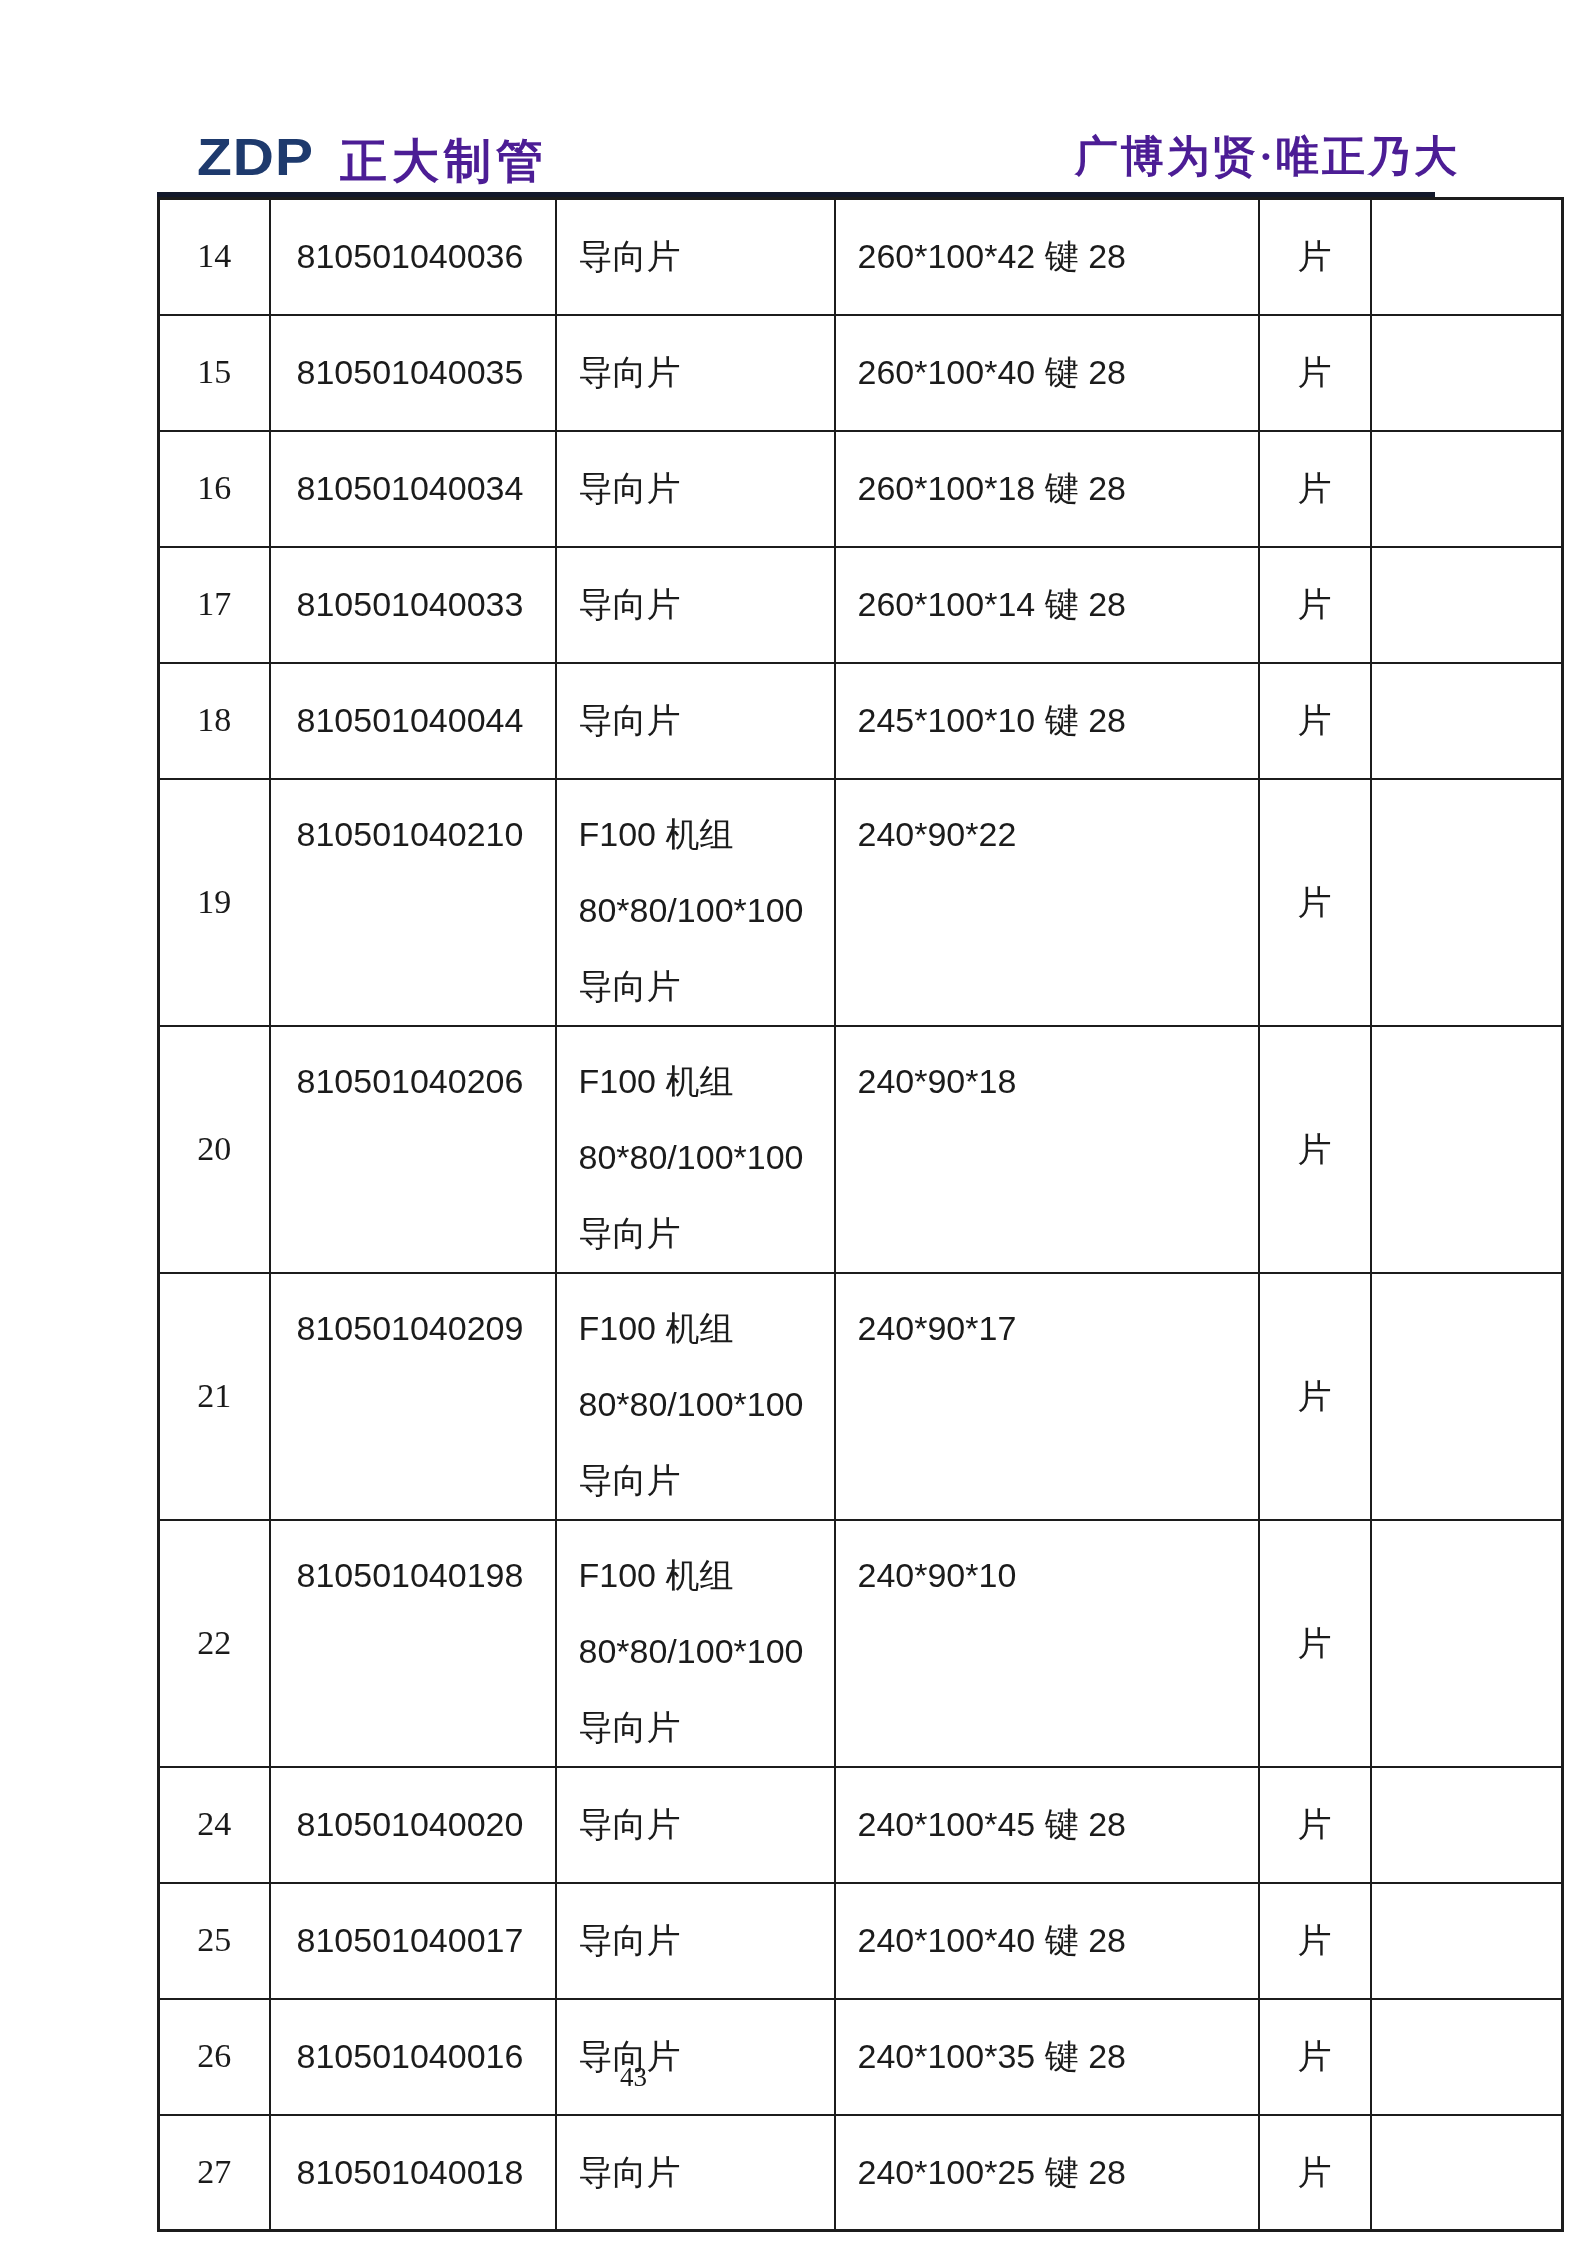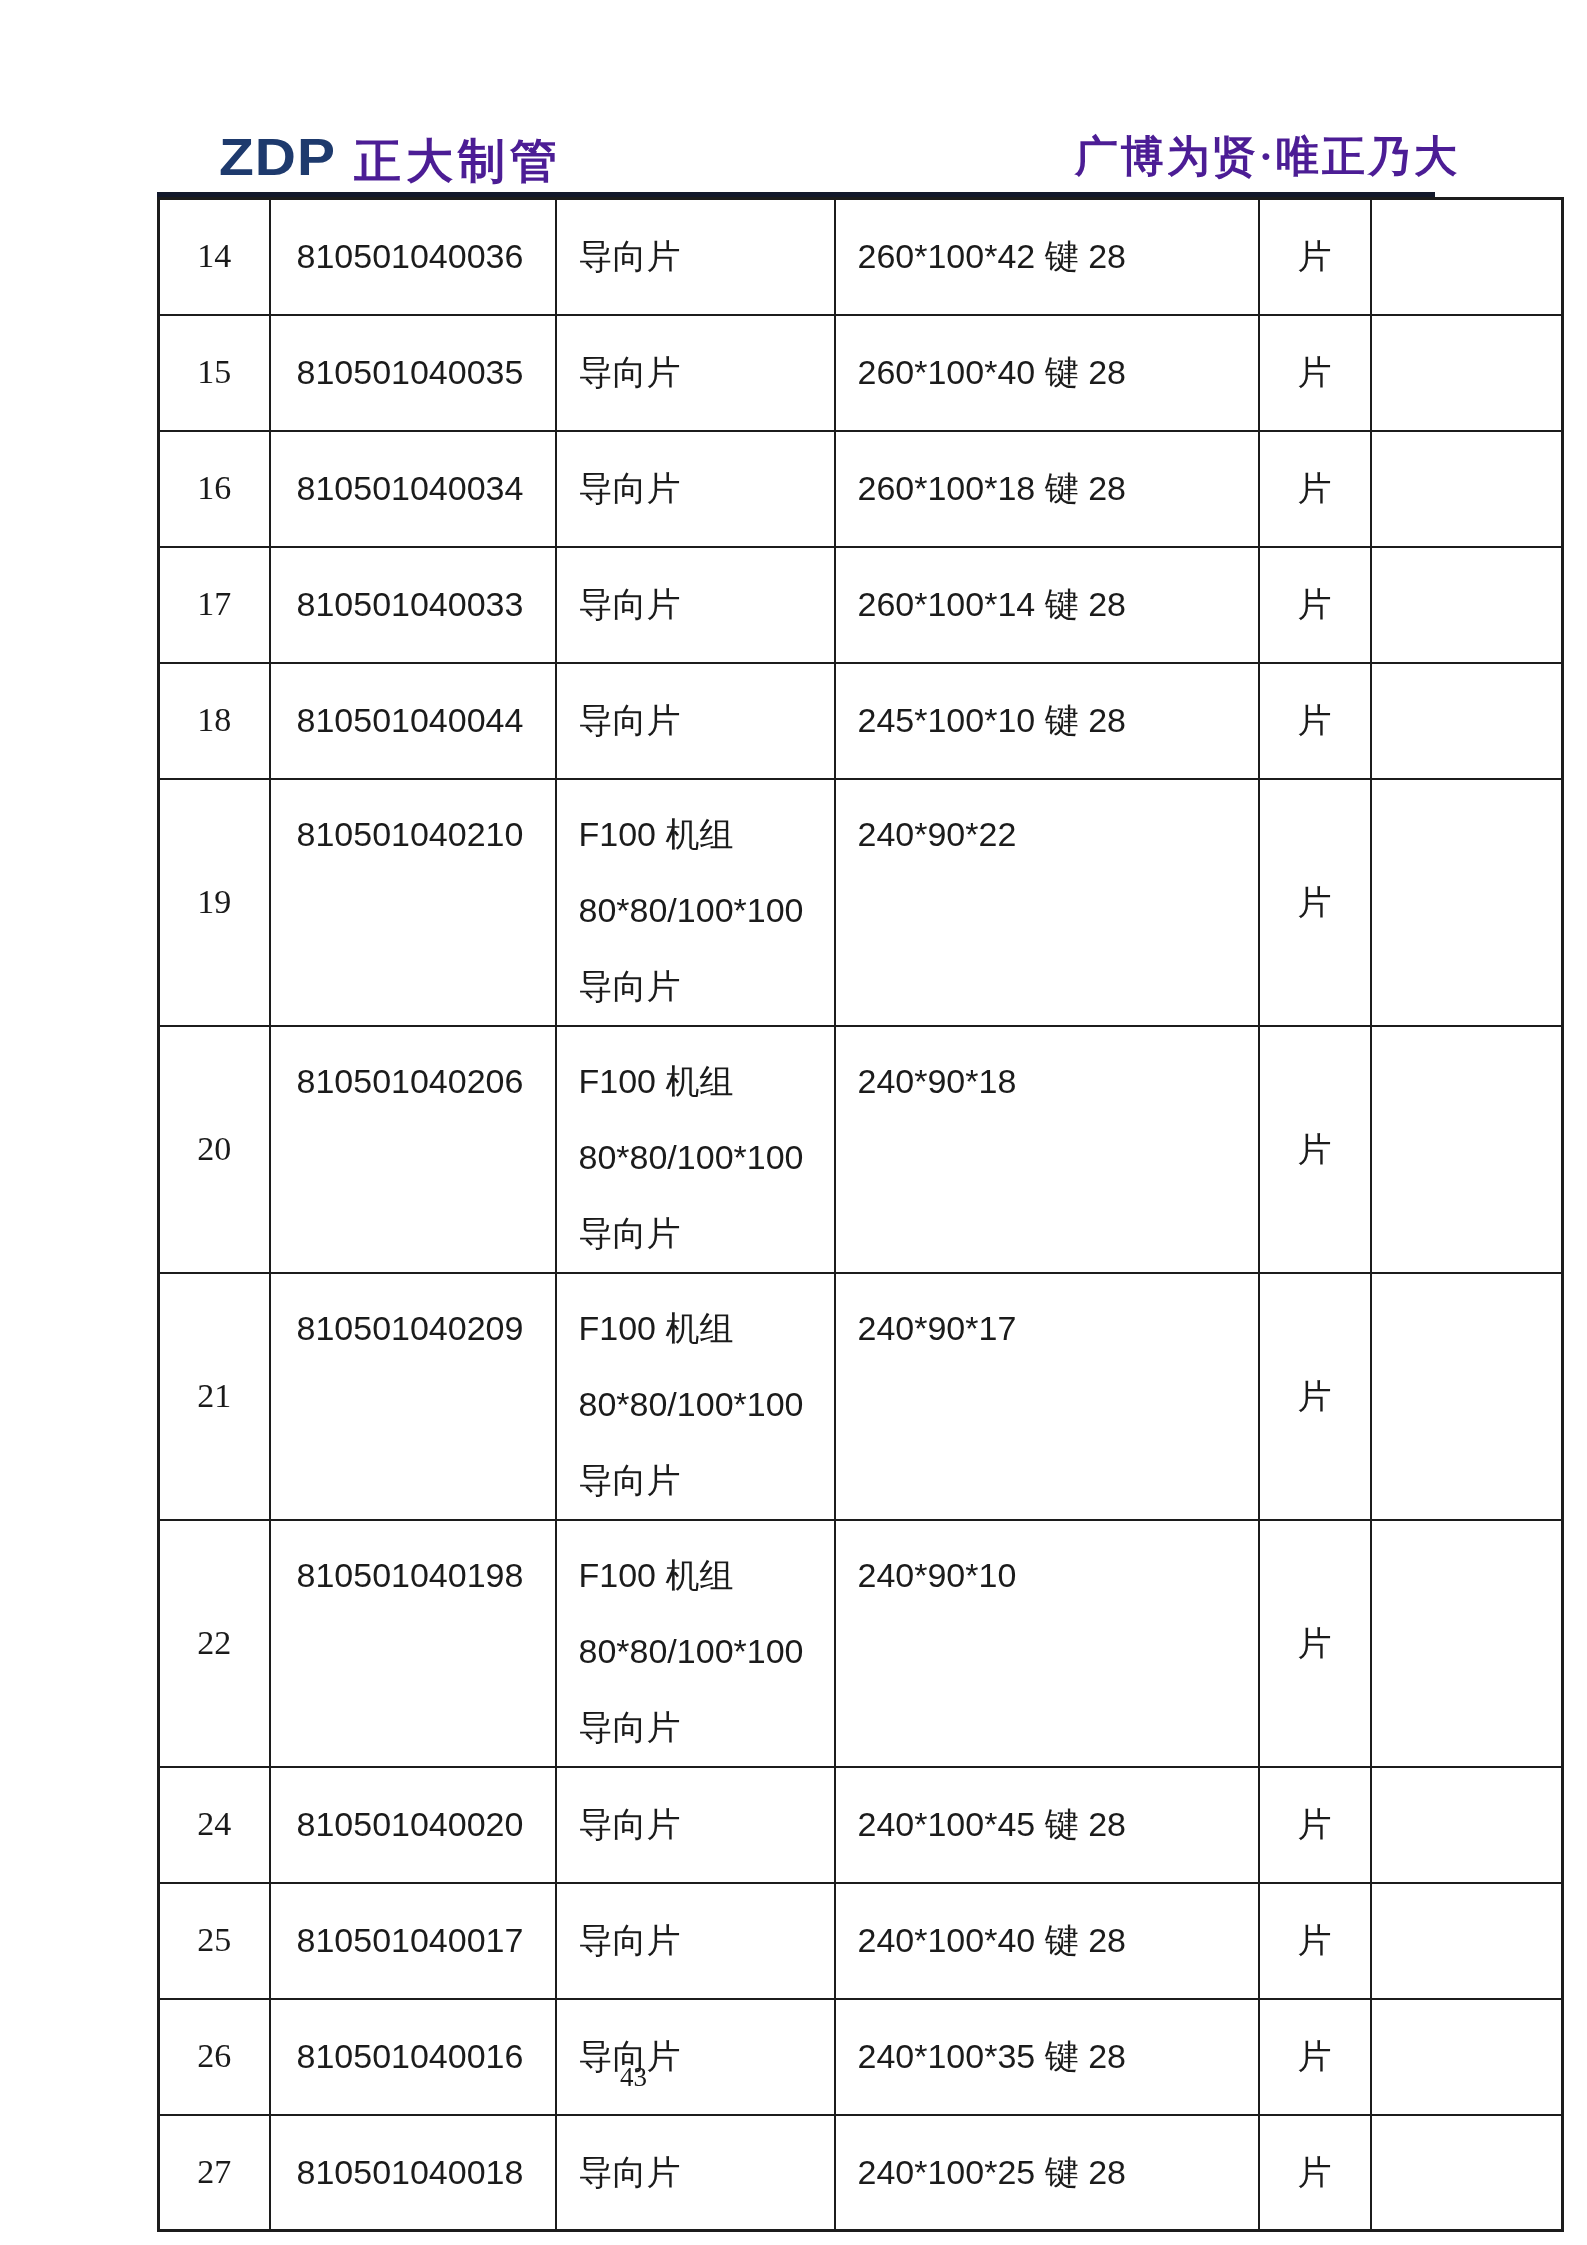--- a/index.html
+++ b/index.html
@@ -9,23 +9,22 @@
     position:relative;
     font-family:"Liberation Sans", sans-serif;
     color:#1b1b1b;
     overflow:hidden;
   }
 
   
   .header{position:absolute;left:0;top:0;width:1587px;height:197px;}
   .logo{
     position:absolute;left:197px;top:124px;
-    display:flex;align-items:baseline;gap:18px;
+    display:flex;align-items:baseline;gap:26px;
     white-space:nowrap;
-    margin-left:22px;
   }
   .logo-zdp{
     font-family:"Liberation Sans", sans-serif;
     font-size:57px;font-weight:800;letter-spacing:1px;
     transform:scaleY(0.92);
   }
   .logo-name{
     font-family:"Liberation Sans", sans-serif;
     font-size:47px;font-weight:700;letter-spacing:5px;
   }

